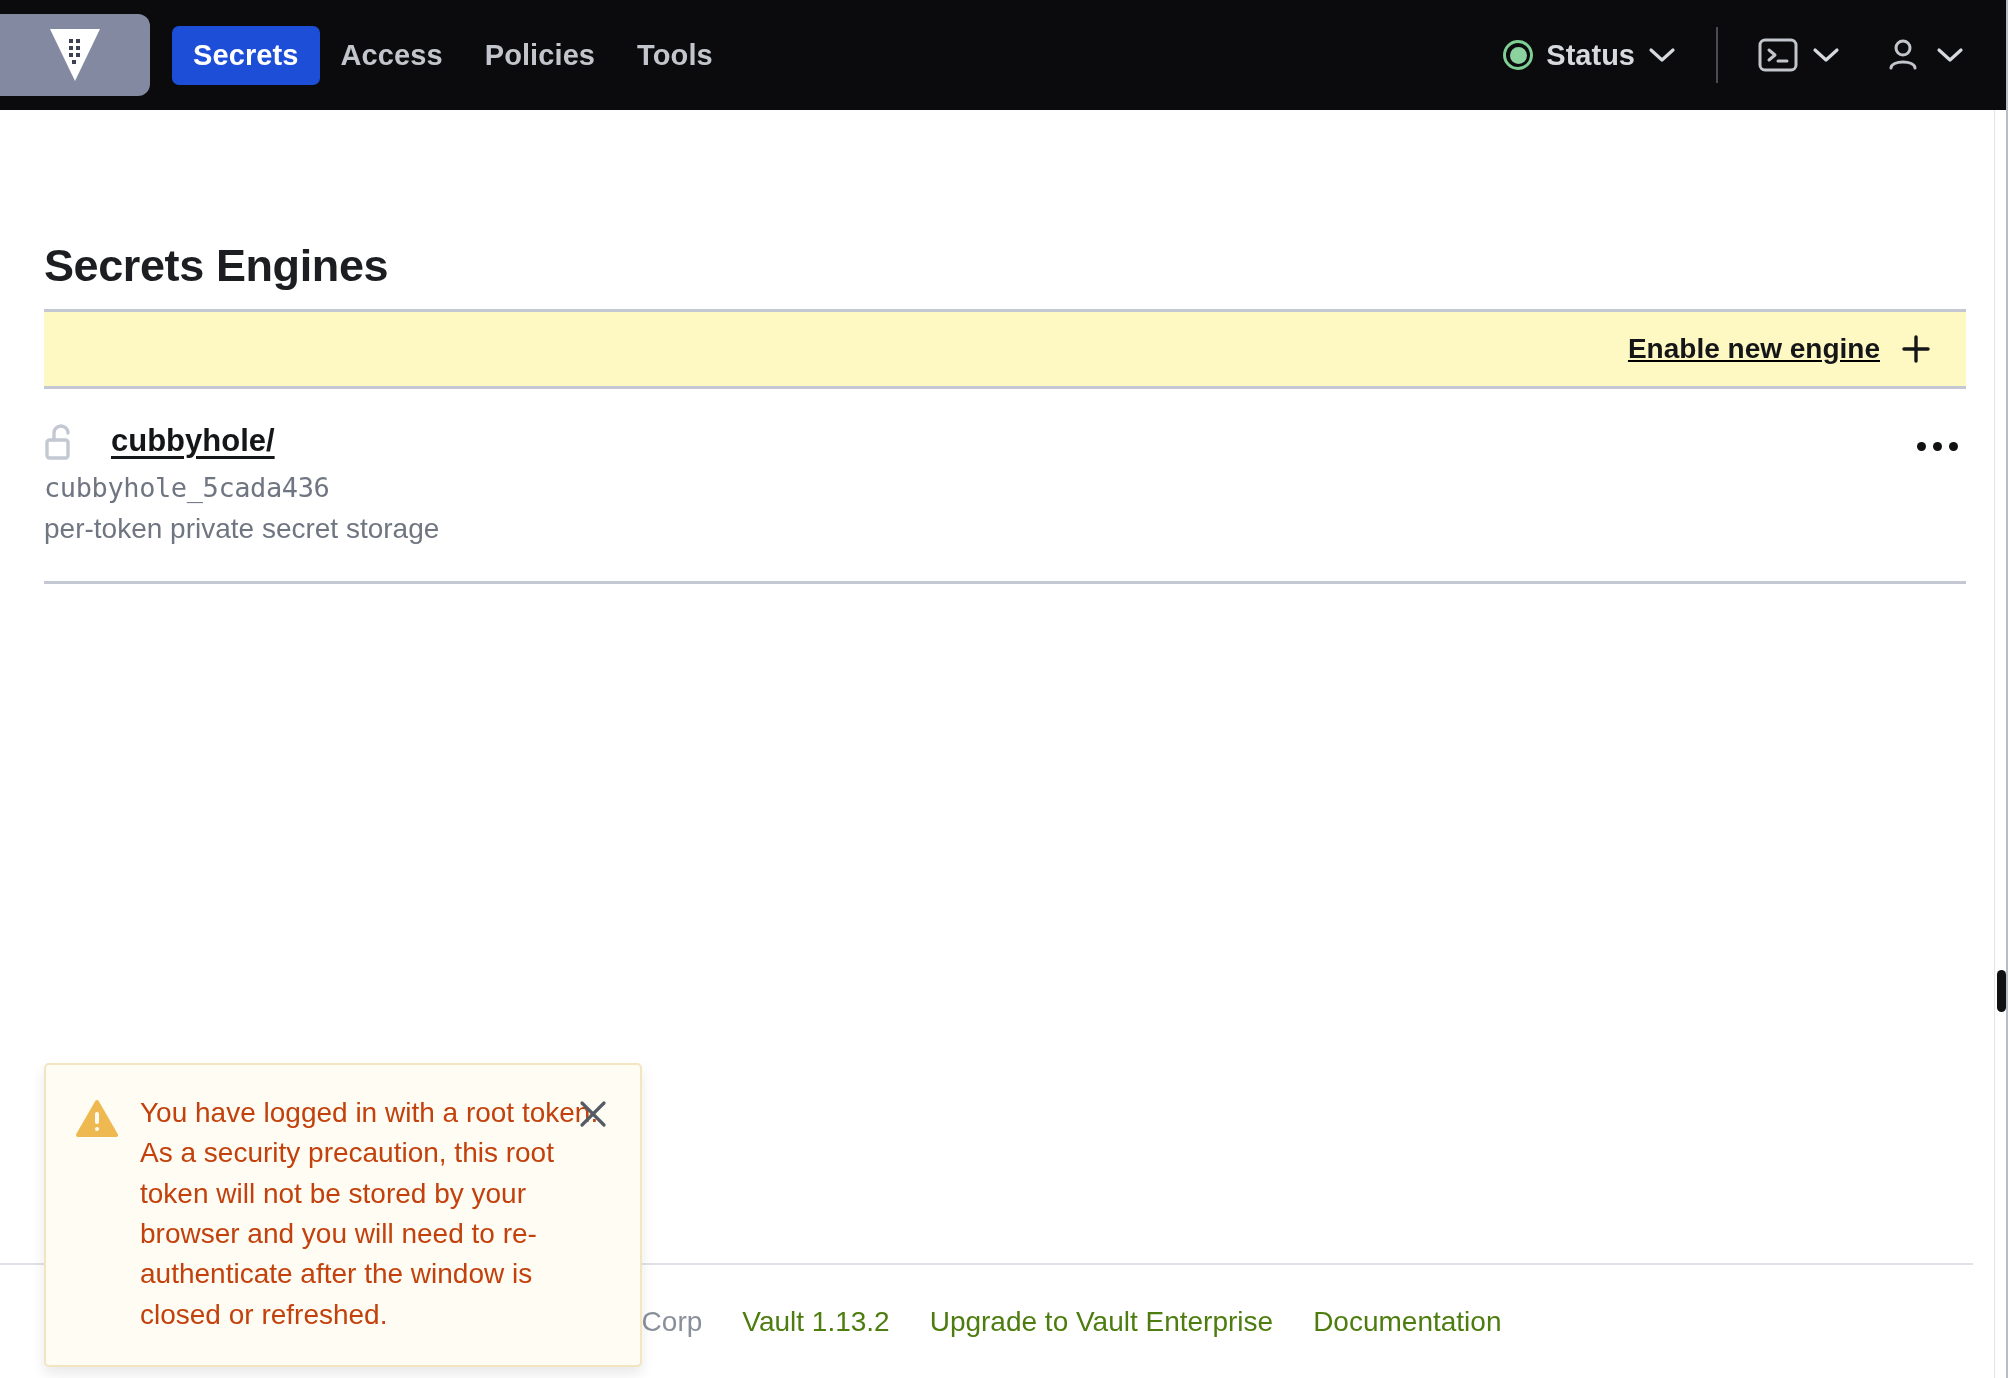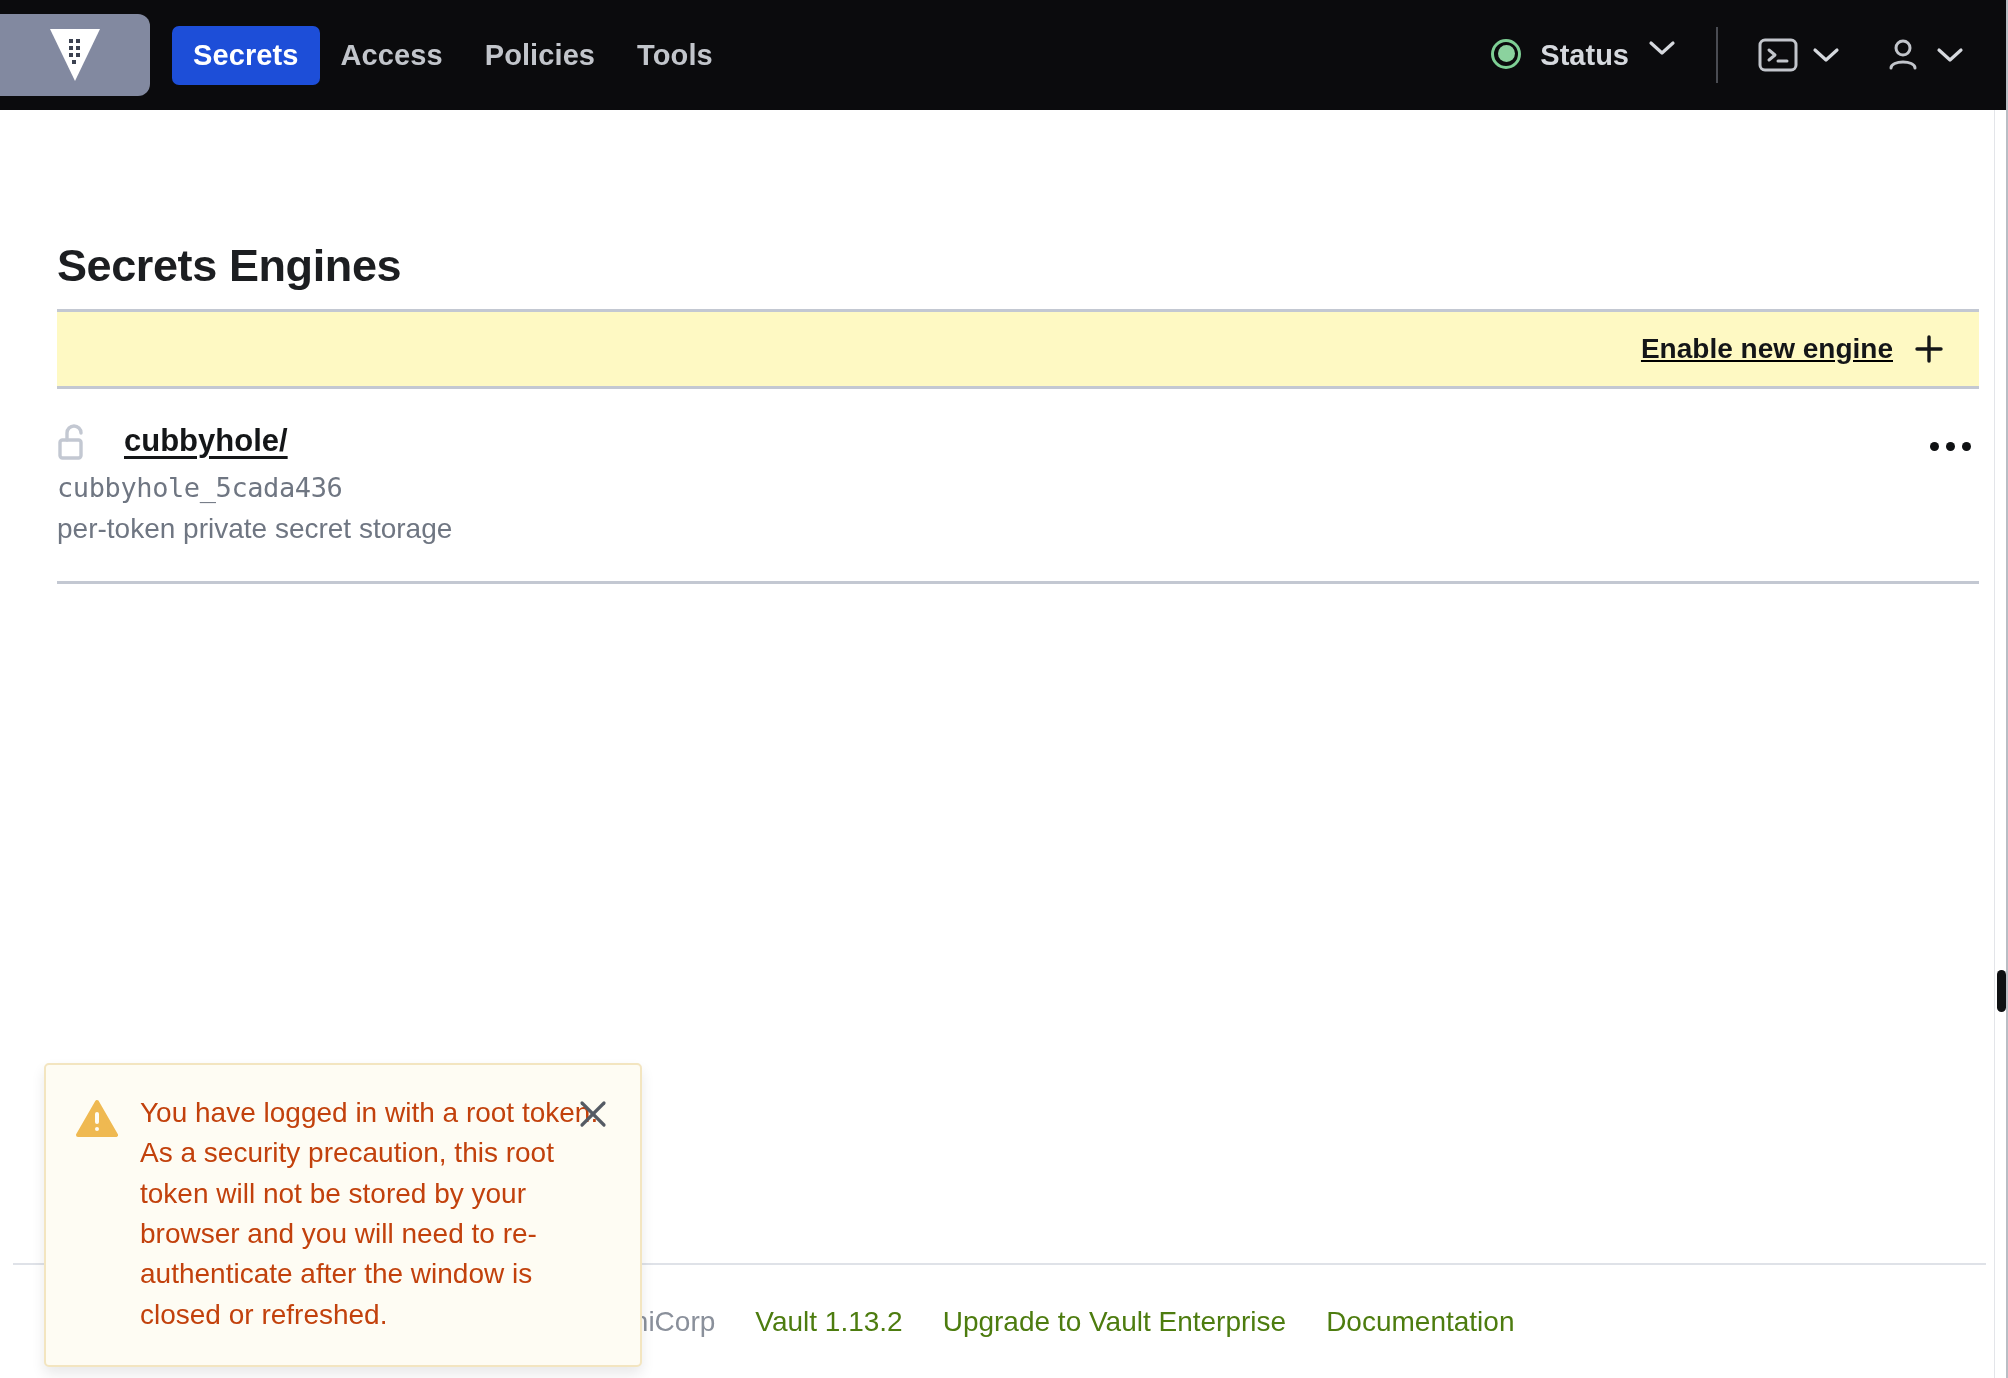--- a/index.html
+++ b/index.html
@@ -39,37 +39,37 @@
     white-space: nowrap;
     cursor: pointer;
   }
   .nav-link.active { background: #1d4ed8; color: #ffffff; }
 
   .nav-right {
     margin-left: auto; display: flex; align-items: center;
     padding-right: 44px; height: 100%;
   }
   .status-group {
-    display: flex; align-items: flex-start; gap: 19px; cursor: pointer;
+    display: flex; align-items: center; gap: 13px; cursor: pointer;
   }
   .status-dot-outer {
     width: 30px; height: 30px; border-radius: 50%;
     border: 3px solid #7ecf94; display: flex;
     align-items: center; justify-content: center; flex: none;
   }
   .status-dot-inner { width: 17px; height: 17px; border-radius: 50%; background: #8bd29e; }
   .status-label { color: #d6d9de; font-size: 29px; font-weight: 700; }
   .chev { display: block; }
   .nav-sep { width: 2px; height: 56px; background: #4a4c52; margin: 0 40px; }
   .icon-group { display: flex; align-items: center; gap: 14px; cursor: pointer; }
   .icon-group + .icon-group { margin-left: 44px; }
 
   
   .page {
-    position: absolute; top: 110px; left: 13px;
+    position: absolute; top: 110px; left: 0;
     width: 1696px; height: 1268px;
     background: #ffffff;
   }
   .page-title {
     position: absolute; left: 44px; top: 130px;
     font-size: 45px; font-weight: 700; color: #1c1e21;
     letter-spacing: -0.4px;
     margin: 0;
   }
 

